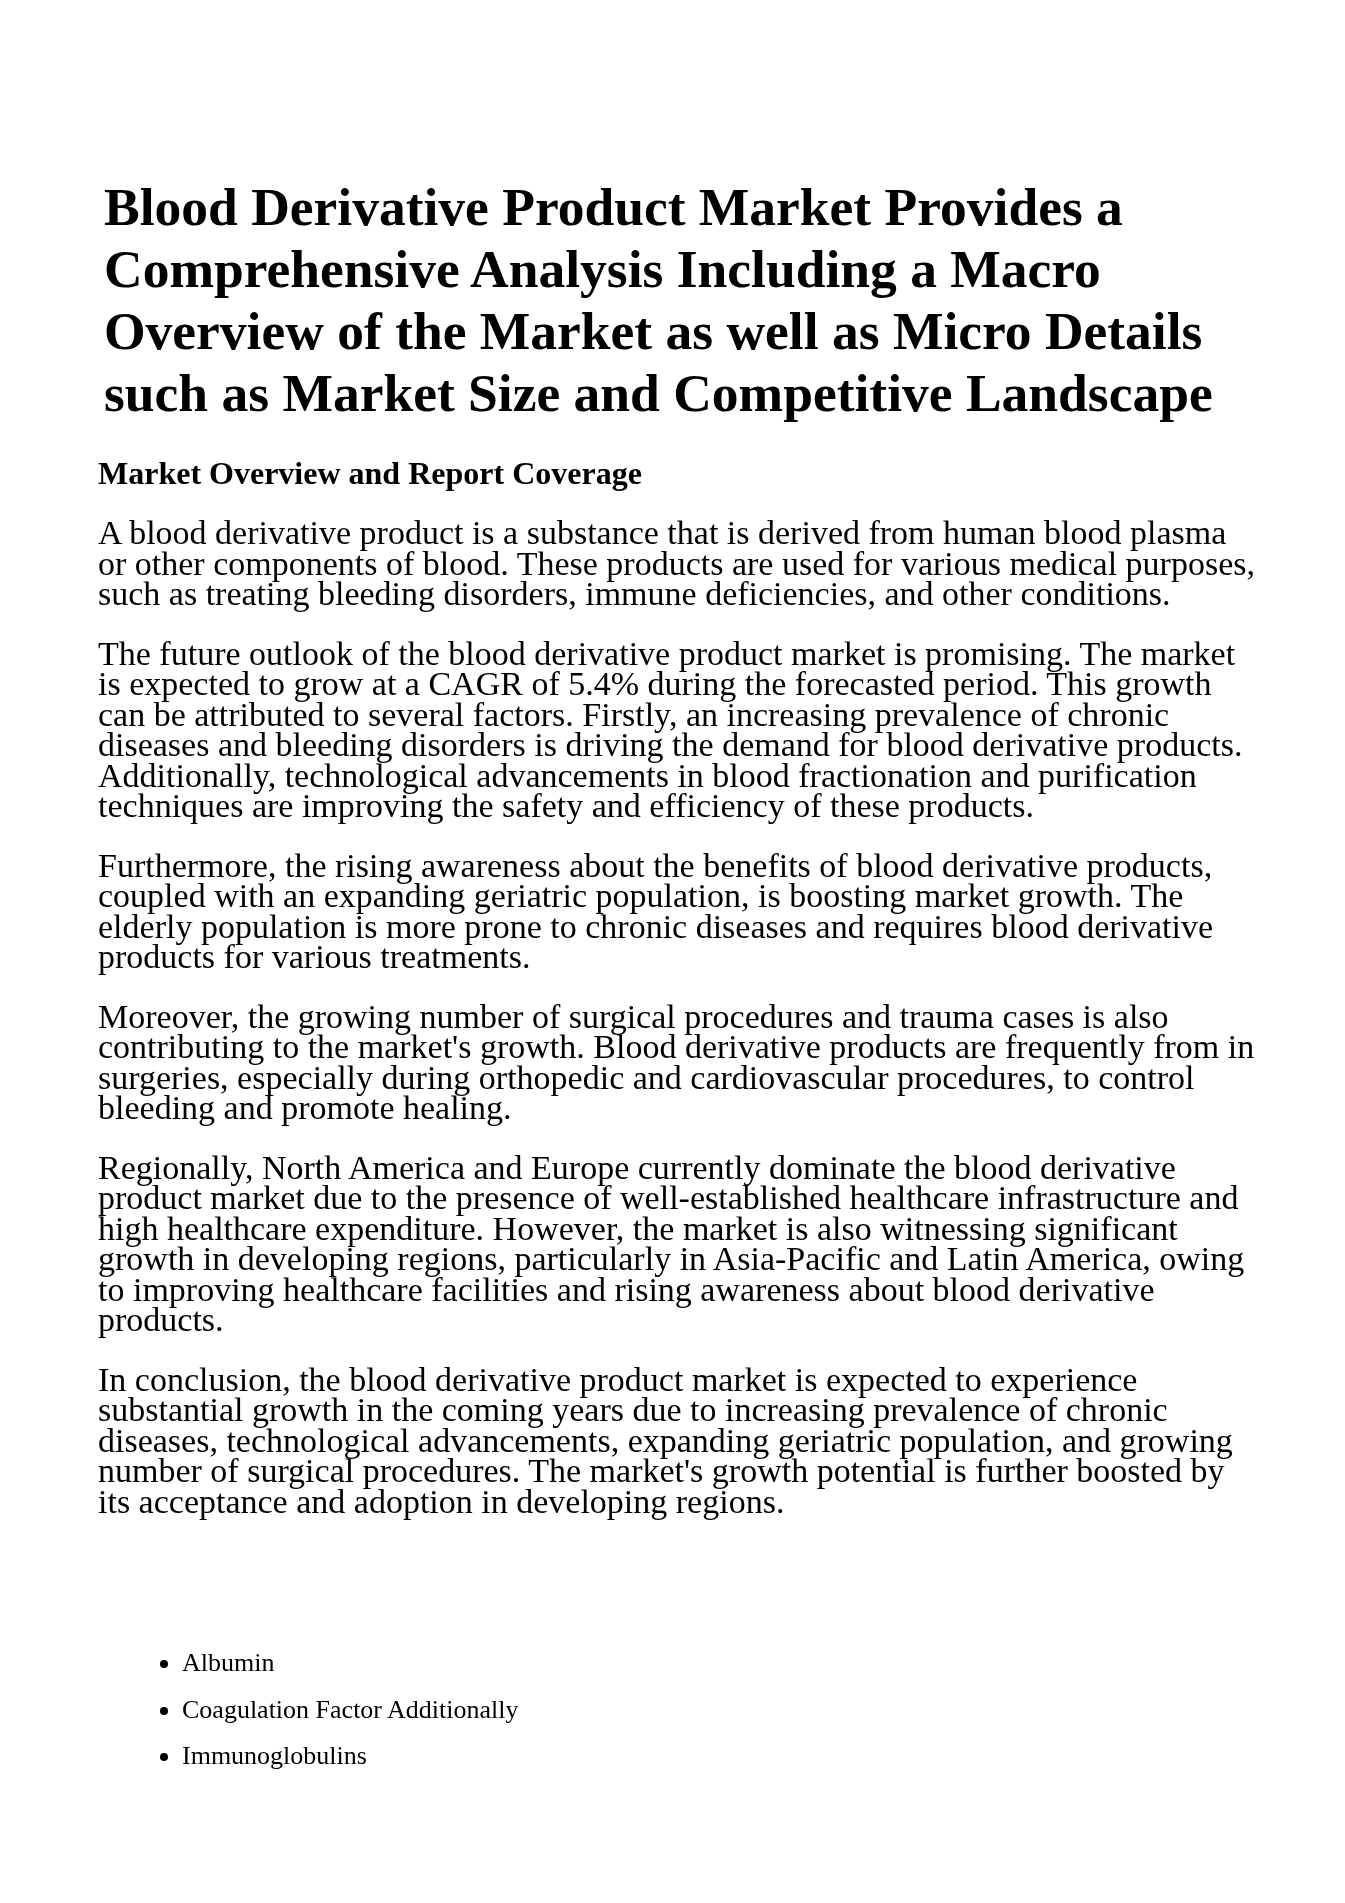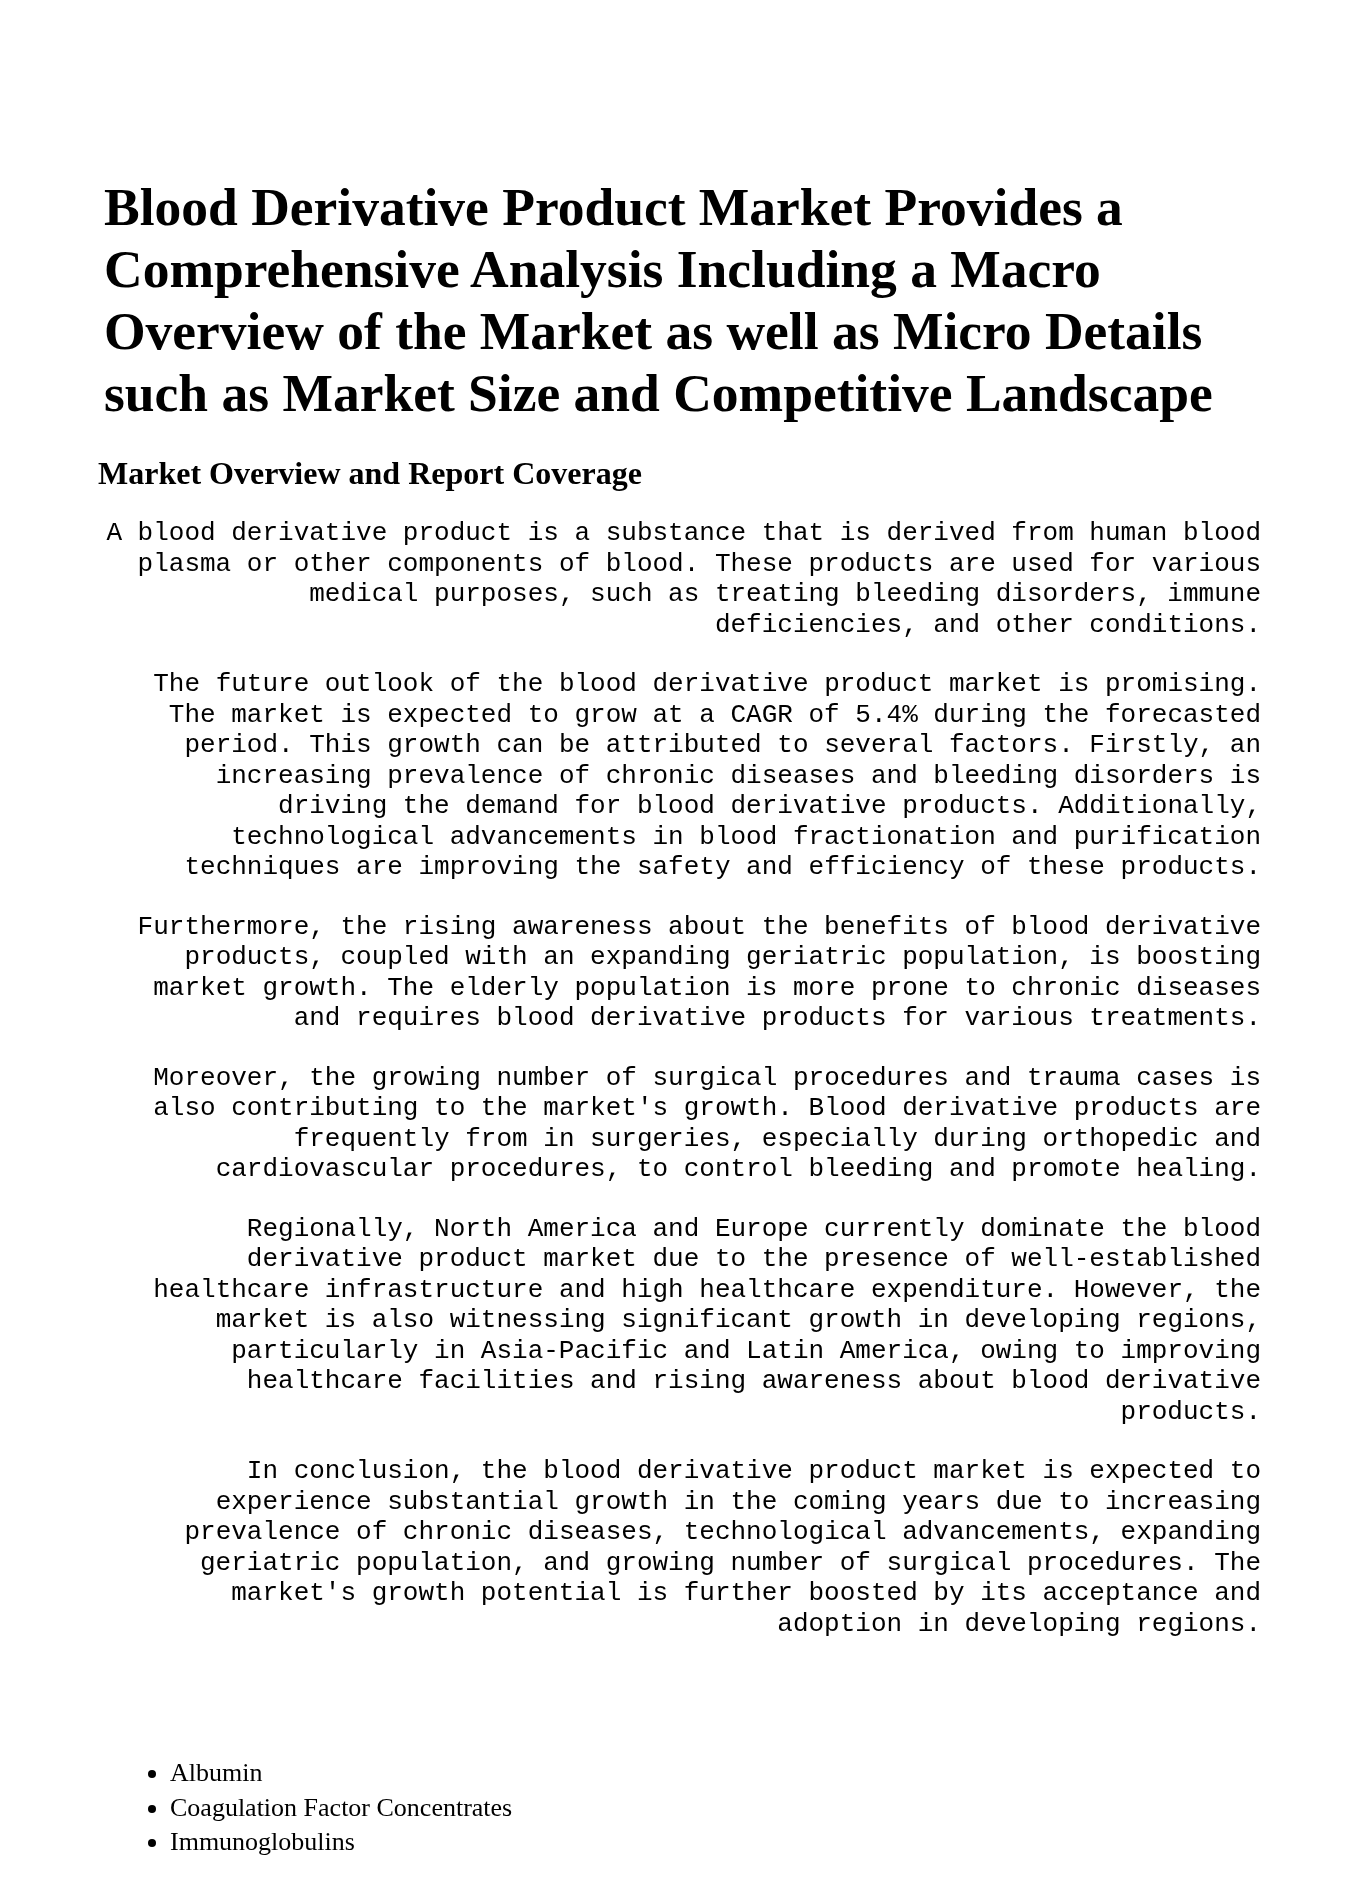--- a/index.html
+++ b/index.html
@@ -23,37 +23,36 @@
     letter-spacing: 0px;
   }
   h3 {
     font-family: "Liberation Serif", serif;
     font-weight: bold;
     font-size: 32px;
     line-height: 30px;
     margin: 0 0 30px 0;
   }
   p {
-    font-family: Liberation Mono, monospace;
-    font-size: 26px;
+    font-family: Liberation Serif, serif;
+    font-size: 34px;
     line-height: 30.5px;
     margin: 0 0 29px 0;
-    text-align: right;
   }
   .sample-label { font-weight: bold; }
   a.sample-link { color: #0000ee; text-decoration: underline; }
   .spacer { height: 86px; }
   ul {
     margin: 0;
     padding-left: 68px;
     font-family: "Liberation Serif", serif;
     font-size: 26px;
     line-height: 30.5px;
   }
-  li { margin: 4px; }
+  li { margin: 16px; }
 </style>
 </head>
 <body>
 
 <div class="page">
   <h1>Blood Derivative Product Market Provides a Comprehensive Analysis Including a Macro Overview of the Market as well as Micro Details such as Market Size and Competitive Landscape</h1>
 
   <h3>Market Overview and Report Coverage</h3>
 
   <p>A blood derivative product is a substance that is derived from human blood plasma or other components of blood. These products are used for various medical purposes, such as treating bleeding disorders, immune deficiencies, and other conditions.</p>
@@ -62,16 +61,16 @@
   <p>Moreover, the growing number of surgical procedures and trauma cases is also contributing to the market's growth. Blood derivative products are frequently from in surgeries, especially during orthopedic and cardiovascular procedures, to control bleeding and promote healing.</p>
   <p>Regionally, North America and Europe currently dominate the blood derivative product market due to the presence of well-established healthcare infrastructure and high healthcare expenditure. However, the market is also witnessing significant growth in developing regions, particularly in Asia-Pacific and Latin America, owing to improving healthcare facilities and rising awareness about blood derivative products.</p>
   <p>In conclusion, the blood derivative product market is expected to experience substantial growth in the coming years due to increasing prevalence of chronic diseases, technological advancements, expanding geriatric population, and growing number of surgical procedures. The market's growth potential is further boosted by its acceptance and adoption in developing regions.</p>
 
 
   <div class="spacer"></div>
 
 
   <ul>
     <li>Albumin</li>
-    <li>Coagulation Factor Concentrates</li>
+    <li>Coagulation Factor Additionally</li>
     <li>Immunoglobulins</li>
   </ul>
 </div>
 
 </body></html>

